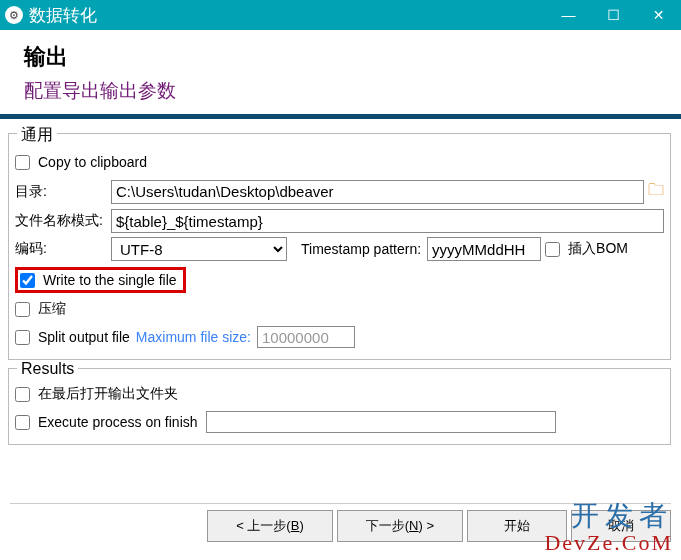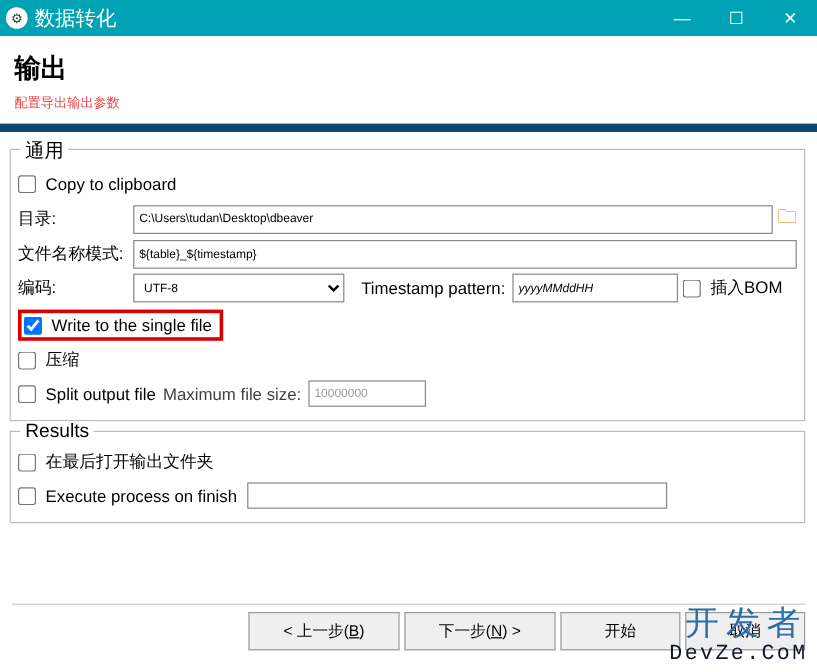--- a/index.html
+++ b/index.html
@@ -2,49 +2,49 @@
 <html><head>
 <meta charset="utf-8">
 <style>
 * { box-sizing: border-box; margin: 0; padding: 0; }
 body { font-family: "Microsoft YaHei", "Segoe UI", Tahoma, sans-serif; font-size: 14px; background: #fff; width: 681px; height: 560px; position: relative; }
 .titlebar { height: 30px; background: #00A2B4; color: #fff; display: flex; align-items: center; padding-left: 5px; }
 .titlebar-icon { width: 18px; height: 18px; background: #fff; border-radius: 50%; margin-right: 6px; display: flex; align-items: center; justify-content: center; font-size: 11px; color: #444; }
 .titlebar-title { flex: 1; font-size: 17px; }
 .win-btns { display: flex; }
 .win-btn { width: 45px; height: 30px; display: flex; align-items: center; justify-content: center; color: #fff; cursor: pointer; font-size: 14px; }
-.header { padding: 12px 12px 10px 12px; border-bottom: 7px solid #0c4a6e; }
+.header { padding: 12px 12px 10px 24px; border-bottom: 5px solid #0c4a6e; }
 .header-title { font-size: 22px; font-weight: bold; margin-bottom: 6px; }
-.header-sub { font-size: 11px; color: #ef4444; }
+.header-sub { font-size: 19px; color: #701a75; }
 .content { padding: 14px 10px 2px 8px; }
 .group { border: 1px solid #bbb; padding: 6px 6px 6px 6px; margin-bottom: 8px; }
 .group-title { display: block; margin: -15px 0 4px 2px; background: #fff; padding: 0 4px; width: fit-content; font-size: 16px; }
 .row { display: flex; align-items: center; margin-bottom: 4px; min-height: 24px; }
 .label { width: 96px; font-size: 14px; }
 .chk { display: flex; align-items: center; gap: 8px; font-size: 14px; }
 .chk input { width: 15px; height: 15px; }
-input[type=text], select { font-family: inherit; font-size: 10px; padding: 2px 4px; border: 1px solid #888; background: #fff; }
+input[type=text], select { font-family: inherit; font-size: 15px; padding: 2px 4px; border: 1px solid #888; background: #fff; }
 .path-input { flex: 1; height: 24px; }
 .pattern-input { flex: 1; height: 24px; }
 .enc-select { width: 176px; height: 24px; }
 .ts-label { margin: 0 6px 0 14px; font-size: 14px; }
-.ts-input { width: 138px; height: 24px; font-style: italic; }
+.ts-input { width: 114px; height: 24px; }
 .bom-chk { margin-left: 4px; }
 .folder-icon { color: #e07800; margin-left: 4px; font-size: 16px; cursor: pointer; }
 .highlight-box { border: 3px solid #d90000; padding: 2px 6px 2px 2px; display: inline-flex; margin-top: 2px; }
-.maxfs-label { color: #404040; margin: 0 6px; font-size: 14px; text-align: right; }
+.maxfs-label { color: #3b82f6; margin: 0 6px; font-size: 14px; text-align: right; }
 .maxfs-input { width: 98px; height: 22px; color: #999; border: 1px solid #bbb; }
 .proc-input { width: 350px; height: 22px; margin-left: 8px; }
 .exec-row { display: flex; align-items: center; }
 .buttons { position: absolute; bottom: 8px; right: 10px; display: flex; gap: 4px; padding: 10px 0; }
 .btn { min-width: 100px; height: 32px; border: 1px solid #999; background: #efefef; font-family: inherit; font-size: 13px; cursor: pointer; padding: 0 28px; }
 .btn u { text-decoration: underline; }
 .watermark { position: absolute; right: 8px; bottom: 6px; text-align: right; pointer-events: none; }
 .watermark .cn { font-family: Liberation Mono, monospace; color: #2b6ea8; font-size: 28px; letter-spacing: 6px; line-height: 1; }
-.watermark .en { font-family: Liberation Mono, monospace; color: #0f172a; font-size: 18px; letter-spacing: 2px; line-height: 1; }
+.watermark .en { font-family: Liberation Serif, serif; color: #b91c1c; font-size: 22px; letter-spacing: 2px; line-height: 1; }
 .sep { height: 1px; background: #ccc; margin: 0 10px; position: absolute; bottom: 56px; left: 0; right: 0; }
 </style>
 </head>
 <body>
 
 <div class="titlebar">
   <span class="titlebar-icon">⚙</span>
   <span class="titlebar-title">数据转化</span>
   <div class="win-btns">
     <div class="win-btn">—</div>

